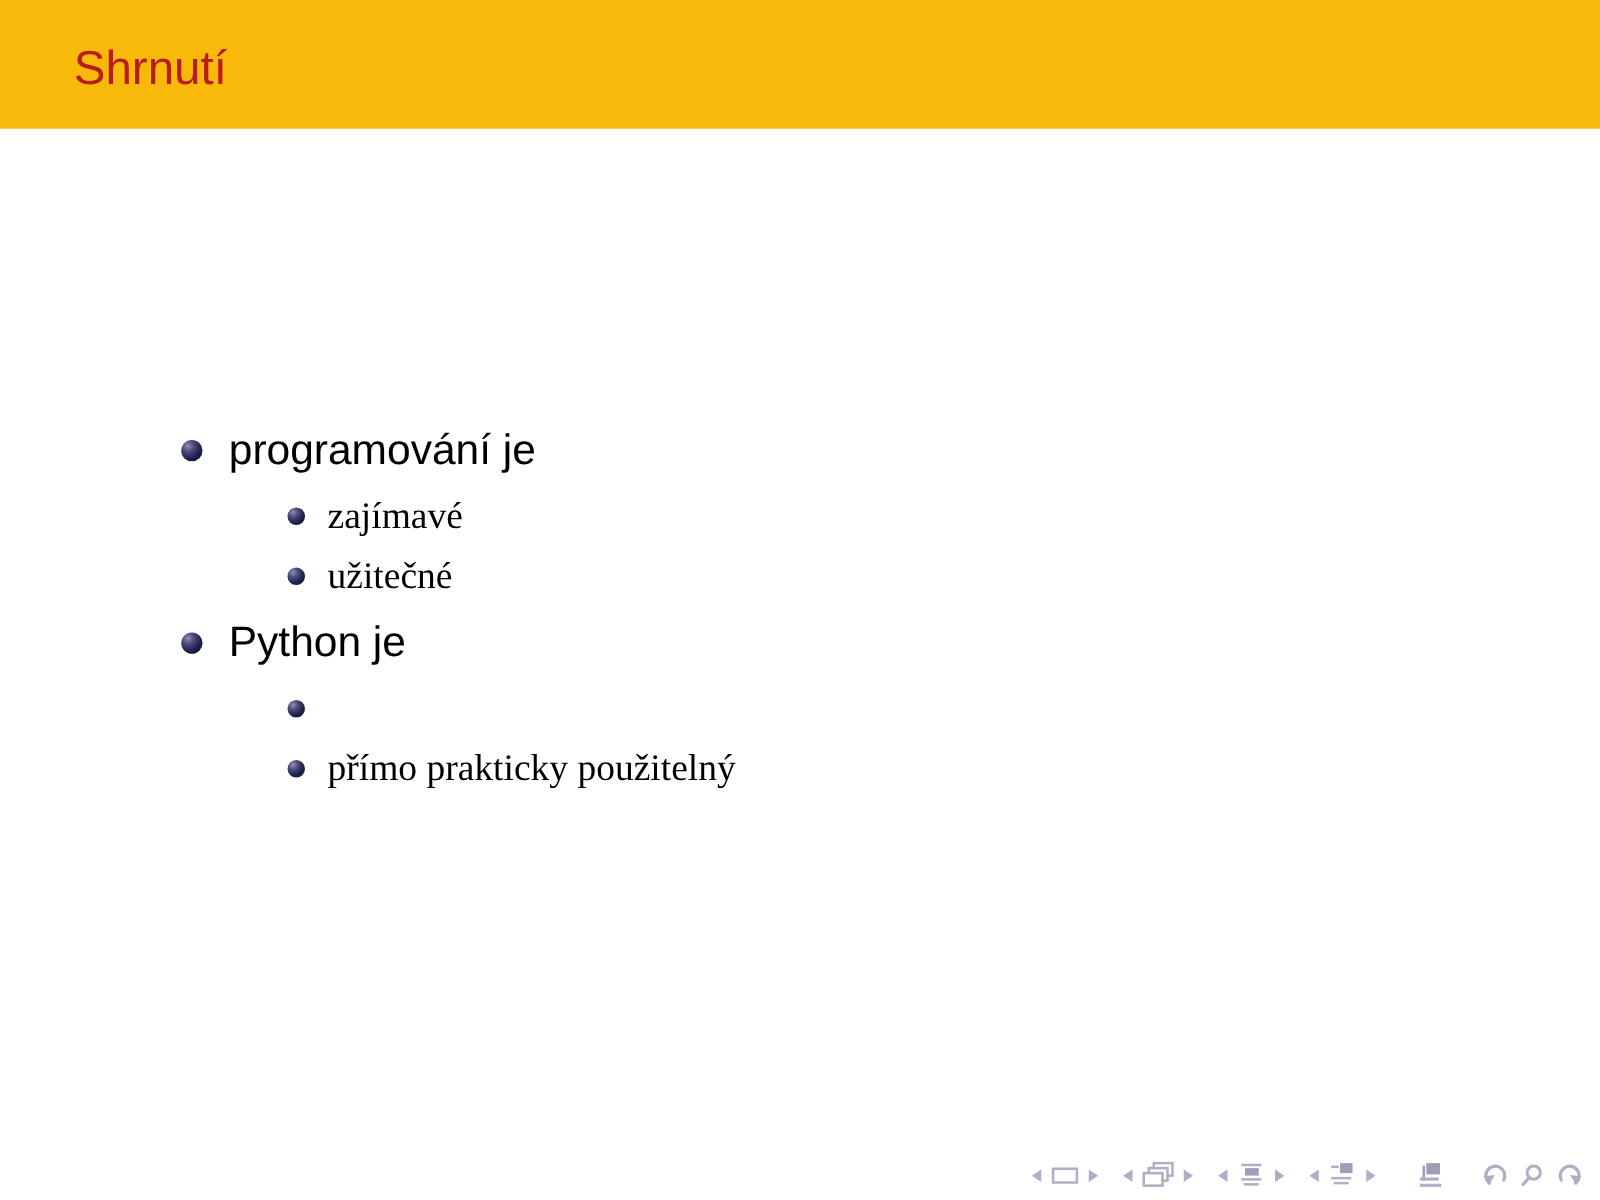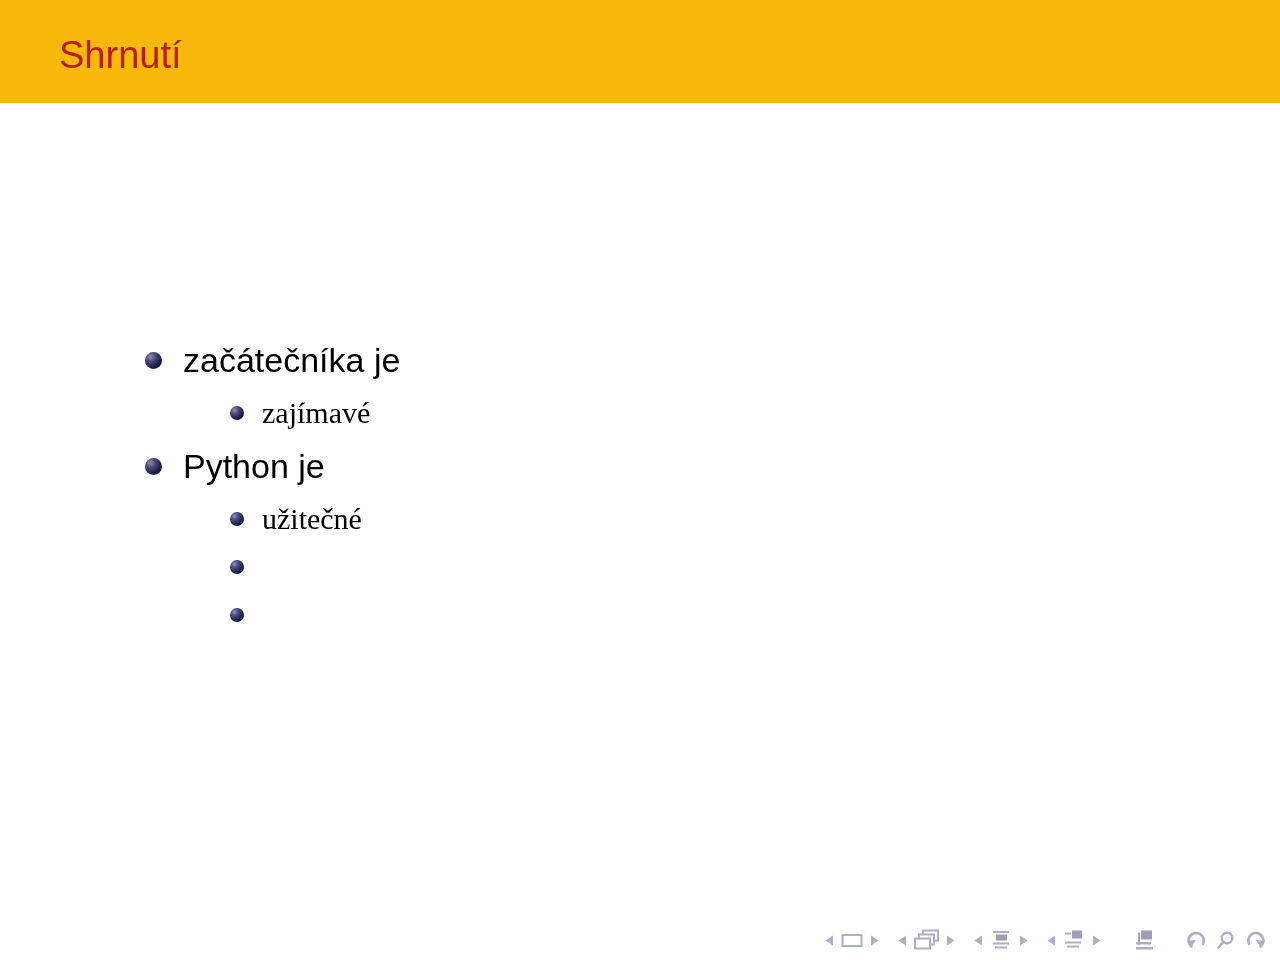--- a/index.html
+++ b/index.html
@@ -76,39 +76,40 @@
 
 <div class="slide">
 
   <div class="header">
     <div class="frametitle">Shrnutí</div>
   </div>
 
   <div class="content">
     <div class="item l1">
       <span class="ball b1"></span>
-      <span>začátečníka je</span>
+      <span>programování je</span>
     </div>
     <div class="item l2">
       <span class="ball b2"></span>
       <span>zajímavé</span>
+    </div>
+    <div class="item l2">
+      <span class="ball b2"></span>
+      <span>užitečné</span>
     </div>
     <div class="item l1">
       <span class="ball b1"></span>
       <span>Python je</span>
     </div>
     <div class="item l2">
       <span class="ball b2"></span>
-      <span>užitečné</span>
     </div>
     <div class="item l2">
       <span class="ball b2"></span>
-    </div>
-    <div class="item l2">
-      <span class="ball b2"></span>
+      <span>přímo prakticky použitelný</span>
     </div>
   </div>
 
   <div class="navbar">
 
     <div class="navgroup">
       <svg width="10" height="13" viewBox="0 0 10 13">
           <polygon class="nf" points="9,1.5 1.5,6.5 9,11.5"></polygon>
         </svg>
       <svg width="24" height="17" viewBox="0 0 24 17">

